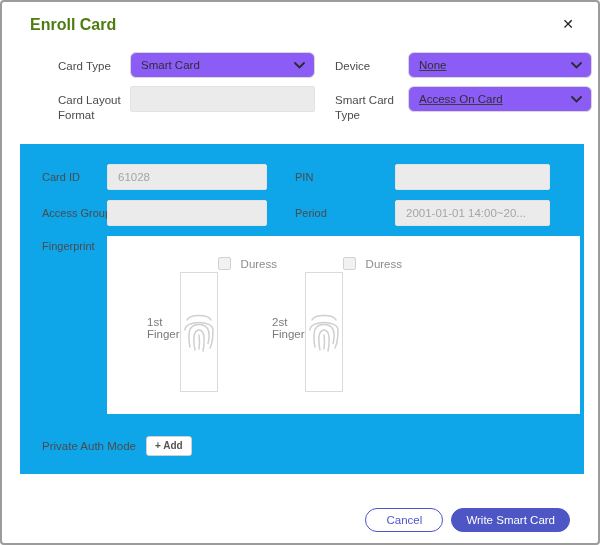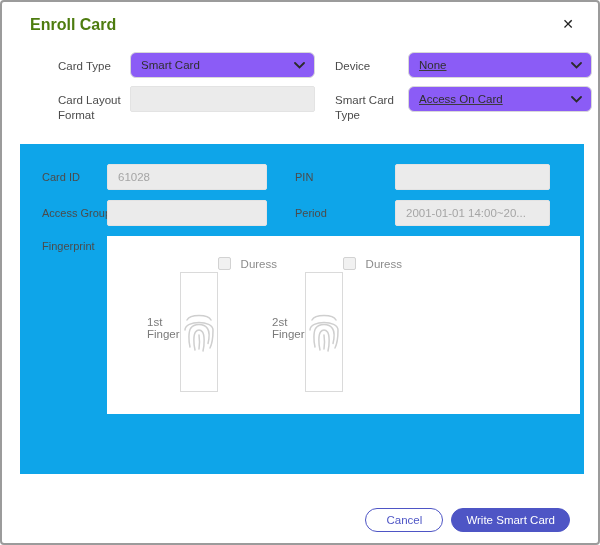--- a/index.html
+++ b/index.html
@@ -245,20 +245,24 @@
           </div>
           <div class="duress">
             <div class="checkbox"></div>
             <div class="duress-label">Duress</div>
           </div>
         </div>
 
       </div>
     </div>
 
+    <div class="pa-row">
+      <div class="pa-label">Private Auth Mode</div>
+      <button class="add-btn">+ Add</button>
+    </div>
 
   </div>
 
   <div class="footer">
     <button class="btn btn-cancel">Cancel</button>
     <button class="btn btn-write">Write Smart Card</button>
   </div>
 
 </div>
 

